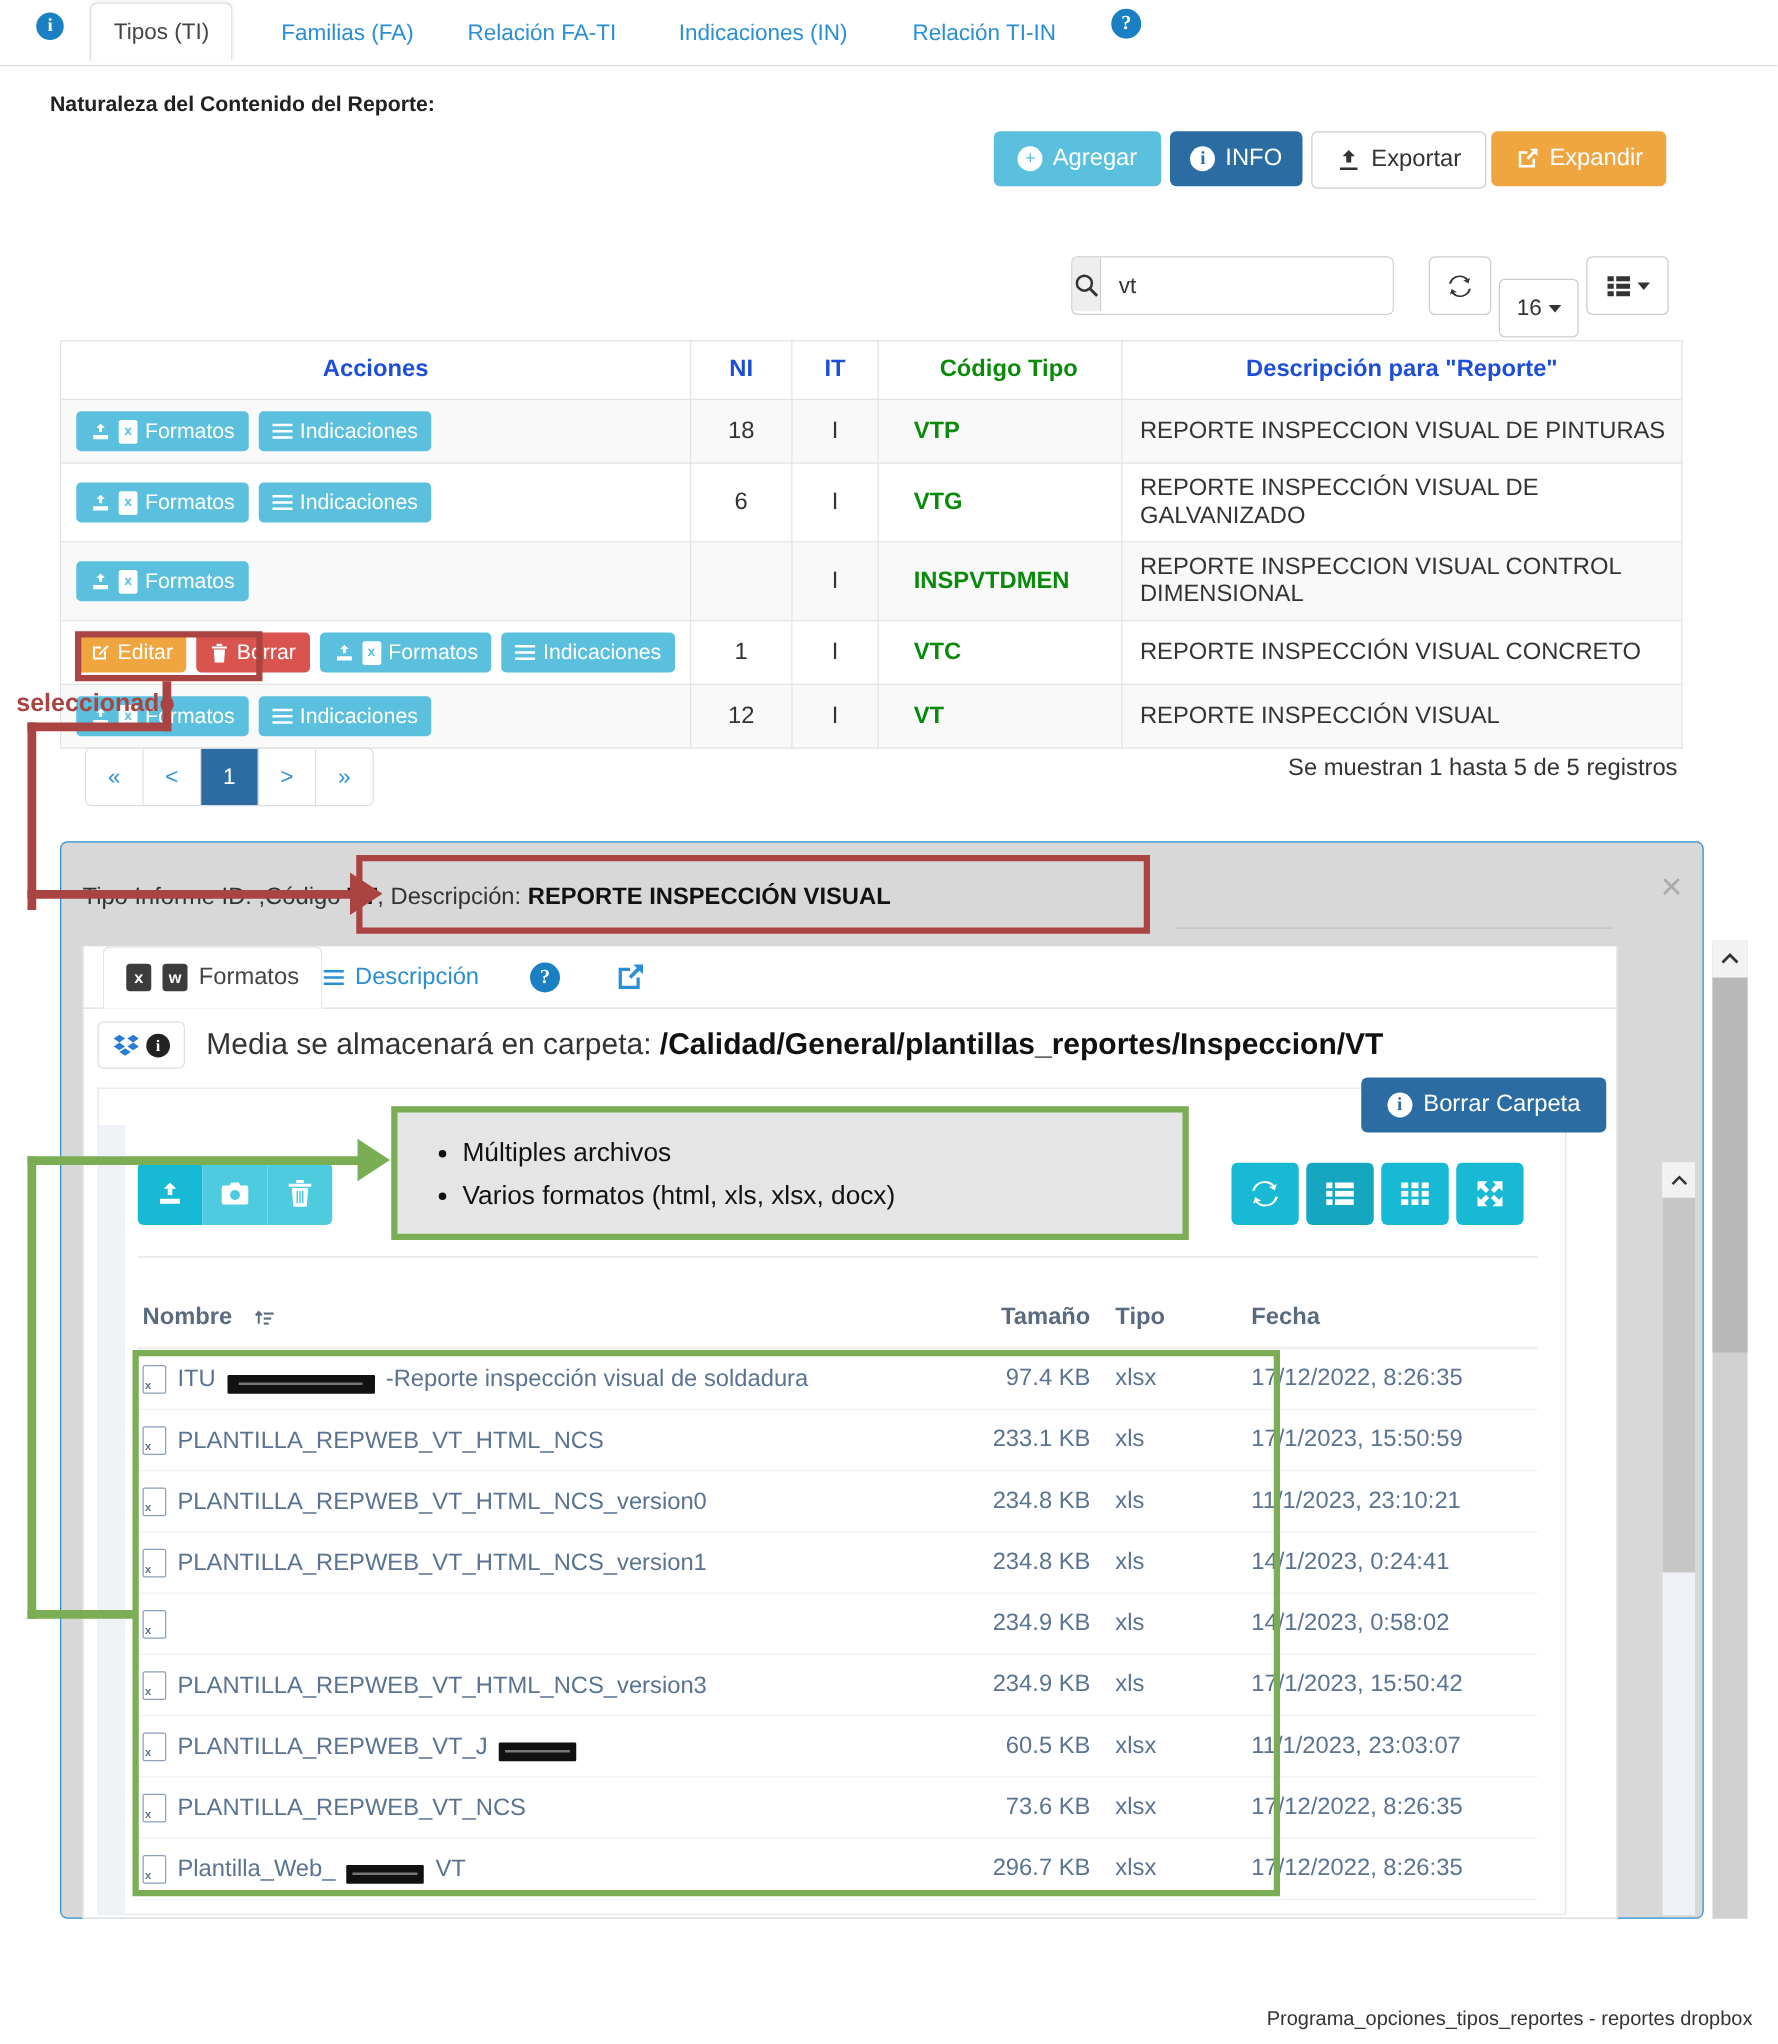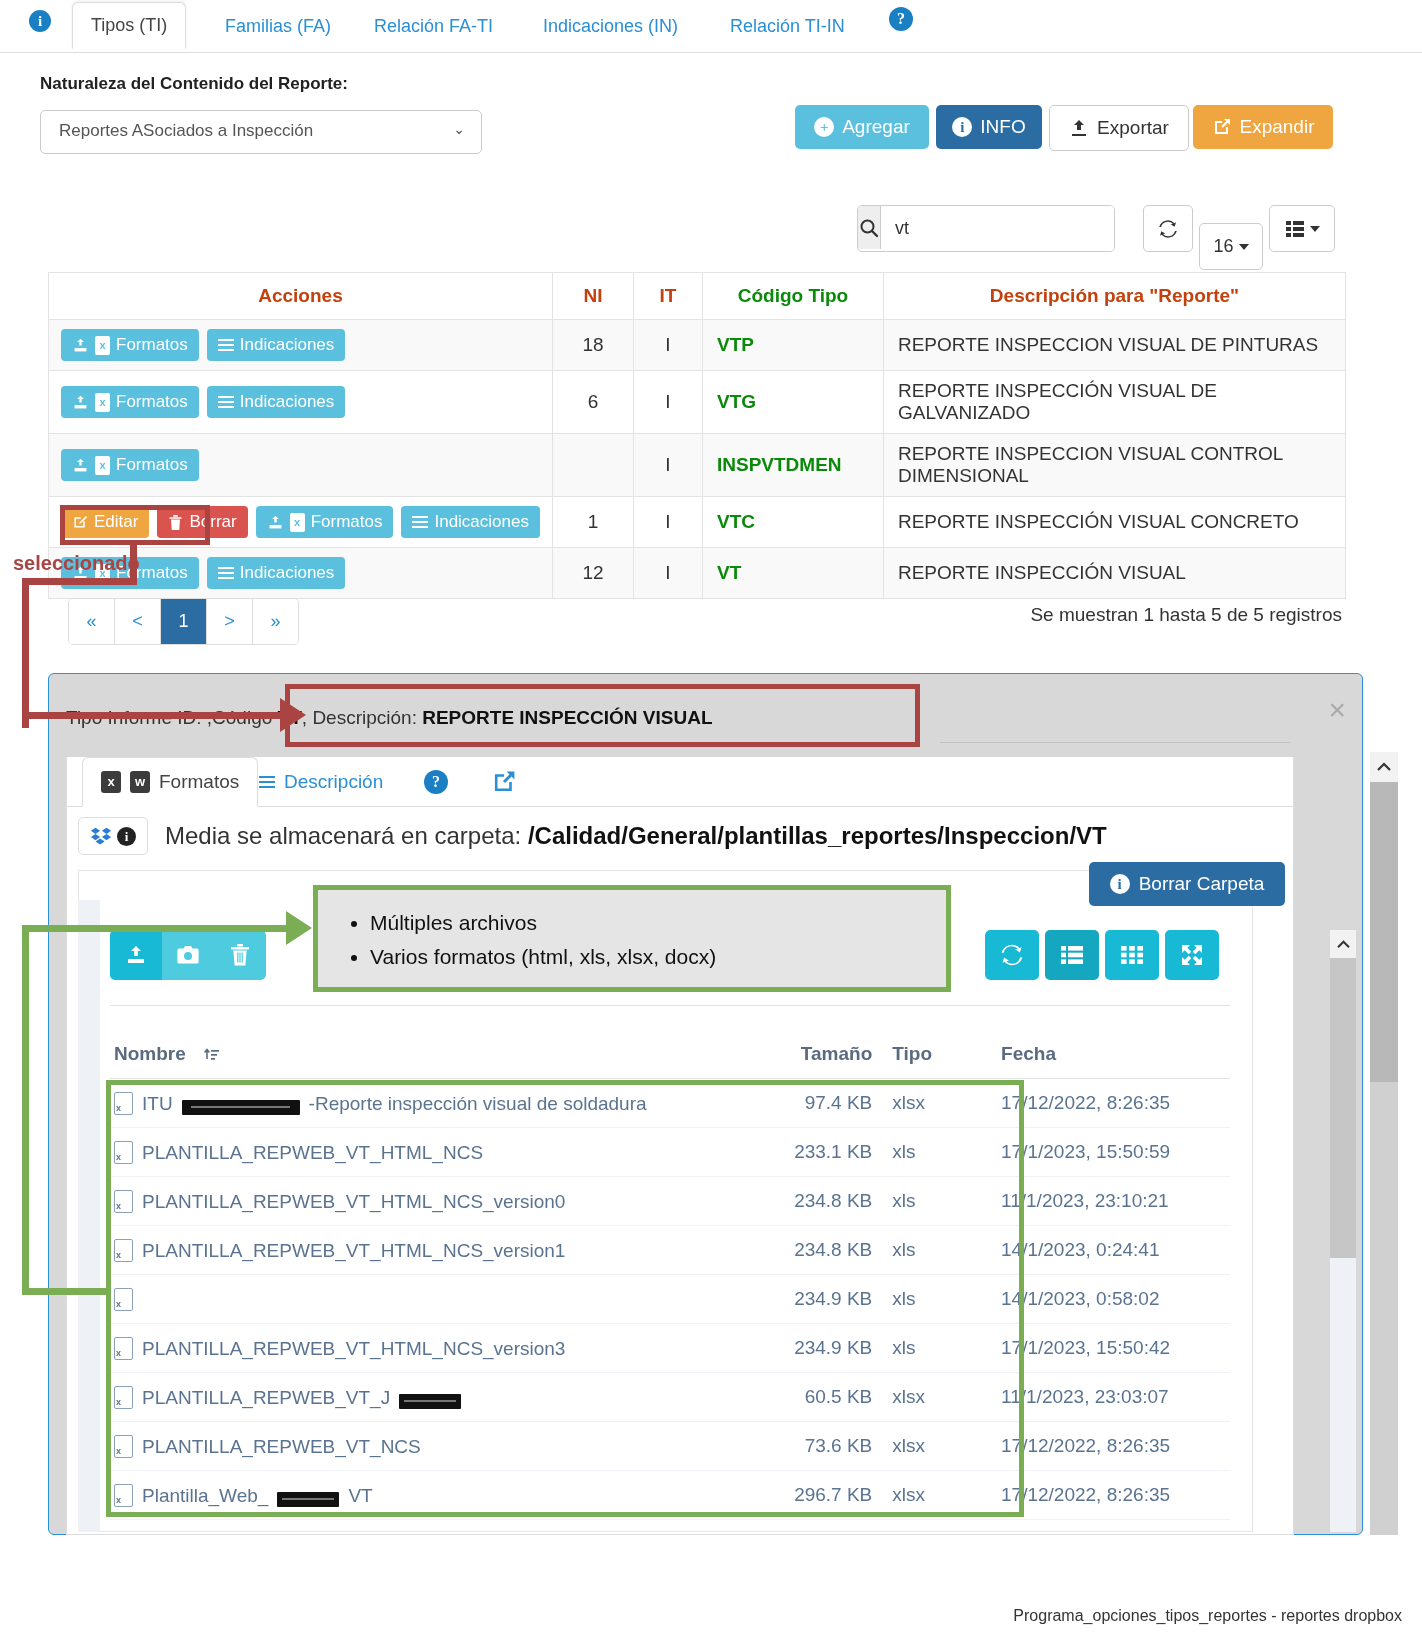--- a/index.html
+++ b/index.html
@@ -53,27 +53,27 @@
   #grp-refresh{left:1143px;width:48px;justify-content:center;}
   #grp-count{left:1199px;width:62px;justify-content:center;font-size:18px;color:#333;gap:5px;margin-top:18px;}
   #grp-cols{left:1269px;width:64px;justify-content:center;gap:5px;}
   .caret{width:0;height:0;border-left:5px solid transparent;border-right:5px solid transparent;
     border-top:6px solid #333;}
 
   
   .tbl{position:absolute;left:48px;top:272px;width:1298px;border:1px solid #ddd;border-collapse:collapse;
     background:#fff;}
   .tbl td,.tbl th{border:1px solid #e3e3e3;}
-  .th{font-size:19px;font-weight:bold;color:#c2410c;padding:12px 14px;vertical-align:middle;background:#fff;}
+  .th{font-size:19px;font-weight:bold;color:#1d4ed8;padding:12px 14px;vertical-align:middle;background:#fff;}
   .tbl tbody tr:nth-child(odd){background:#f9f9f9;}
   .cell{padding:9px 12px;font-size:19px;color:#333;vertical-align:middle;}
   .c-acc{width:470px;}
   .c-ni{width:52px;text-align:center;}
   .c-it{width:40px;text-align:center;}
-  .c-cod{width:152px;font-weight:bold;color:#0a8a0a;padding-left:14px;}
+  .c-cod{width:152px;font-weight:bold;color:#0a8a0a;padding-left:28px;}
   .c-desc{padding-left:14px;}
   .th.center{text-align:center;}
   .rowbtns{display:flex;gap:8px;align-items:center;}
   .rb{display:inline-flex;align-items:center;gap:6px;border-radius:4px;font-size:17px;color:#fff;
     padding:6px 11px;cursor:pointer;white-space:nowrap;}
   .rb-formatos{background:#5bc0de;}
   .rb-indic{background:#5bc0de;}
   .rb-editar{background:#efa640;}
   .rb-borrar{background:#d9534f;}
   .xls-badge{width:15px;height:19px;background:#fff;border-radius:2px;color:#5bc0de;font-size:11px;
@@ -208,24 +208,20 @@
     <div class="info-dot">i</div>
     <div class="tab active" style="left:72px;"><span>Tipos (TI)</span></div>
     <div class="tab" style="left:207px;"><span>Familias (FA)</span></div>
     <div class="tab" style="left:356px;"><span>Relación FA-TI</span></div>
     <div class="tab" style="left:525px;"><span>Indicaciones (IN)</span></div>
     <div class="tab" style="left:712px;"><span>Relación TI-IN</span></div>
     <div class="help-dot">?</div>
   </div>
 
   <div class="lbl-naturaleza">Naturaleza del Contenido del Reporte:</div>
-  <div class="select-box">
-    <span class="txt">Reportes ASociados a Inspección</span>
-    <span class="chev">⌄</span>
-  </div>
 
   <div class="btn" id="btn-agregar">
     <span class="ic-circle">+</span>
     <span>Agregar</span>
   </div>
   <div class="btn" id="btn-info">
     <span class="ic-circle">i</span>
     <span>INFO</span>
   </div>
   <div class="btn" id="btn-exportar">

